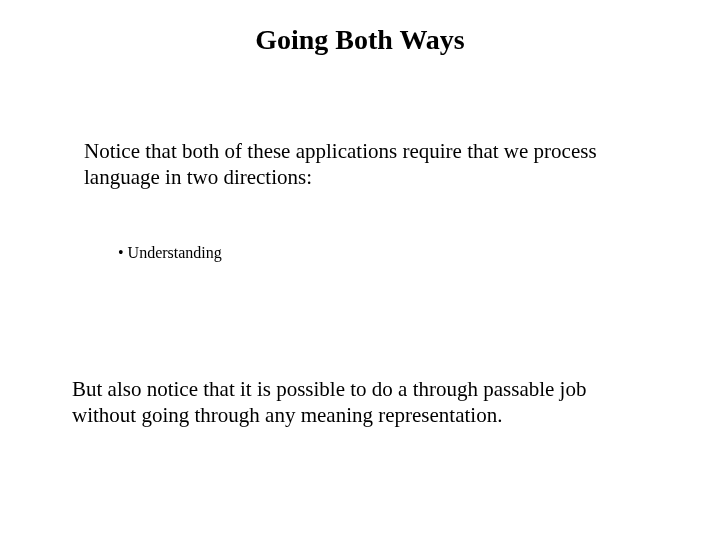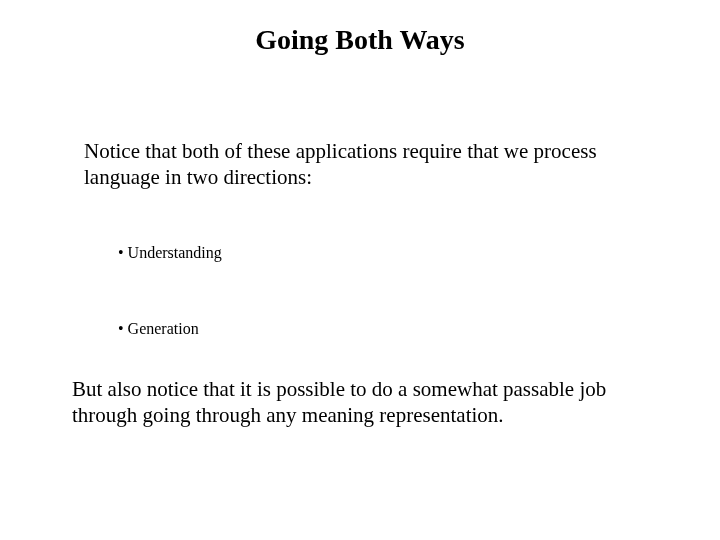--- a/index.html
+++ b/index.html
@@ -64,20 +64,17 @@
 <div class="slide">
 
   <div class="title">Going Both Ways</div>
 
   <div class="para1">Notice that both of these applications require that we process language in two directions:</div>
 
   <div class="bullets">
     <div class="bullet-line">
       <span class="bullet-dot">•</span><span>Understanding</span>
     </div>
-    <div class="bullet-line">
-      <span class="bullet-dot">•</span><span>Generation</span>
-    </div>
   </div>
 
-  <div class="para2">But also notice that it is possible to do a somewhat passable job through going through any meaning representation.</div>
+  <div class="para2">But also notice that it is possible to do a through passable job without going through any meaning representation.</div>
 
 </div>
 
 </body></html>

